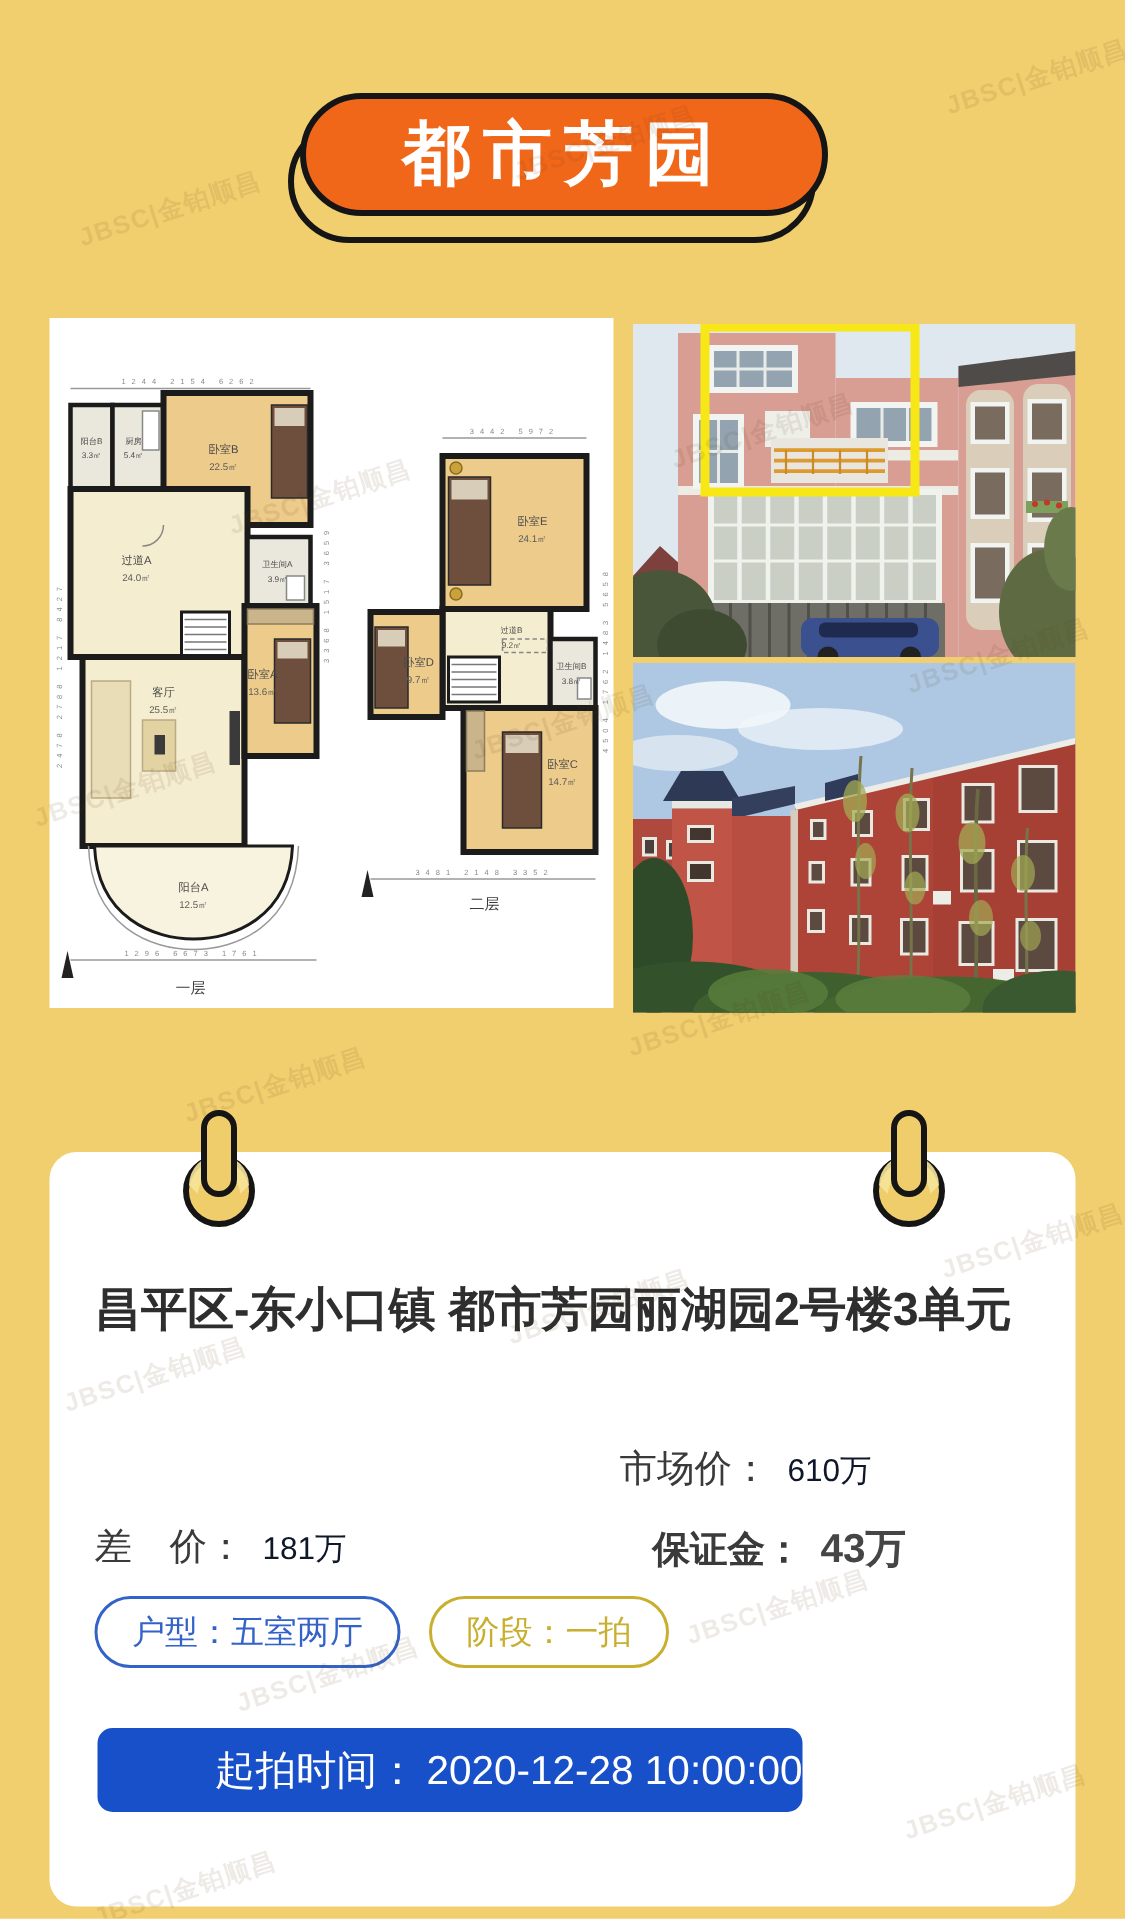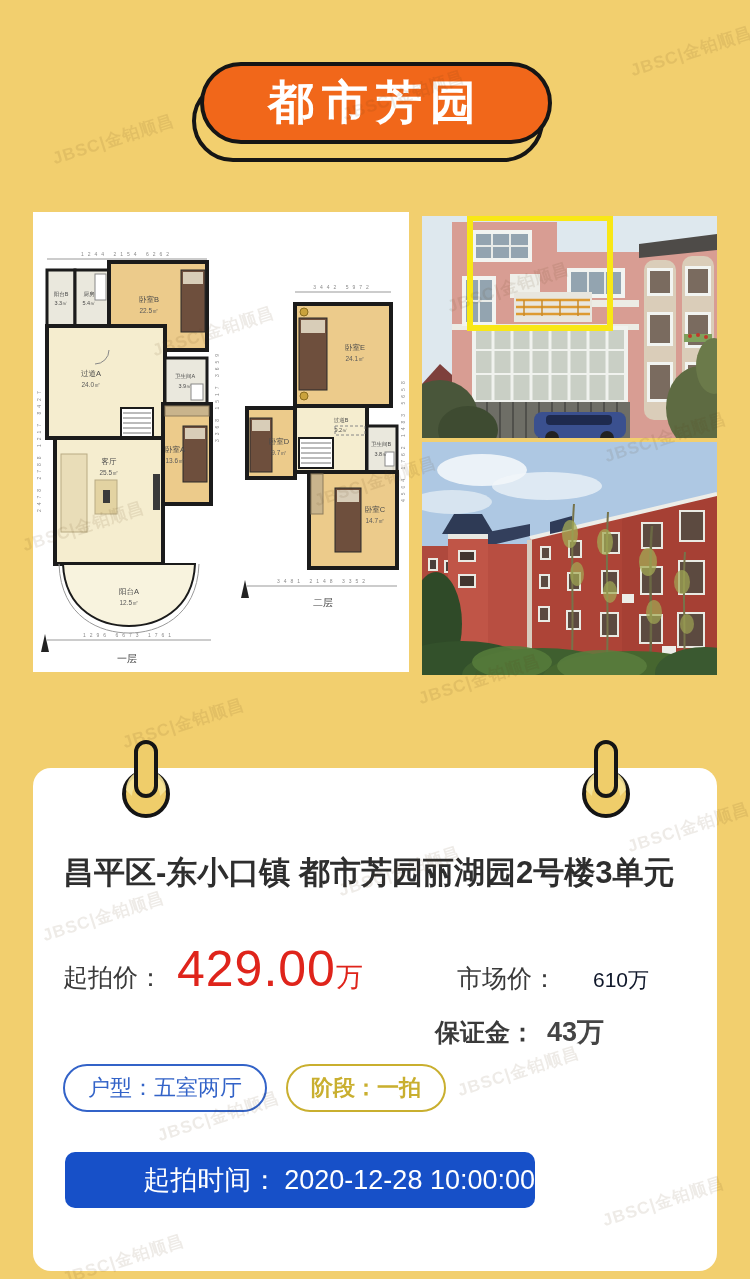--- a/index.html
+++ b/index.html
@@ -31,32 +31,32 @@
   .pin{position:absolute;width:52px;height:82px;z-index:40;}
   .pin.left{left:120px;top:738px;}
   .pin.right{left:580px;top:738px;}
 
   .title{position:absolute;left:30px;top:84px;width:630px;font-size:31px;font-weight:700;
          color:#2E2E2E;line-height:42px;}
   .price-row1{position:absolute;left:30px;top:172px;display:flex;align-items:baseline;}
   .lbl{font-size:25px;color:#3A3A3A;}
   .big-price{font-size:50px;color:#DF241B;margin-left:14px;letter-spacing:1px;}
   .big-unit{font-size:27px;color:#DF241B;}
-  .market{position:absolute;left:424px;top:194px;display:flex;align-items:baseline;gap:24px;}
+  .market{position:absolute;left:380px;top:194px;display:flex;align-items:baseline;}
   .red-val{font-size:21px;color:#0f172a;margin-left:12px;}
   .row2-left{position:absolute;left:30px;top:246px;display:flex;align-items:baseline;}
   .row2-right{position:absolute;left:402px;top:246px;display:flex;align-items:baseline;font-weight:bold;}
   .dark-val{font-size:27px;color:#454545;margin-left:12px;}
 
   .tags{position:absolute;left:30px;top:296px;display:flex;gap:19px;}
   .tag{height:44px;line-height:44px;border-radius:24px;border:2px solid;padding:0 23px;
        font-size:22px;white-space:nowrap;}
   .tag.blue{border-color:#3363C8;color:#3363C8;text-align:right;}
   .tag.orange{border-color:#D8571E;color:#D8571E;}
-  .tag.yellow{border-color:#C9AF2F;color:#C9AF2F;font-weight:bold;}
+  .tag.yellow{border-color:#C9AF2F;color:#C9AF2F;}
 
   .time-btn{position:absolute;left:32px;top:384px;width:470px;height:56px;background:#1750C8;
             border-radius:10px;color:#ffffff;font-size:27px;display:flex;align-items:center;
             justify-content:flex-end;gap:6px;}
 
   
   .fp-name{font-size:7.5px;fill:#4A4A4A;}
   .fp-area{font-size:6.5px;fill:#5A5A5A;}
   .fp-small{font-size:5.5px;fill:#4A4A4A;}
   .fp-dim{font-size:5px;fill:#8a8a8a;letter-spacing:4px;}
@@ -362,30 +362,29 @@
         <ellipse cx="180" cy="224" rx="45" ry="16" fill="#5B7F3E" opacity="0.8"></ellipse>
       </g>
     </svg>
   </div>
 
   <div class="card">
     <div class="title">
       <div>昌平区-东小口镇 都市芳园丽湖园2号楼3单元</div>
     </div>
 
-    <div class="price-row1">
-      <span class="lbl">起拍价：</span>
-      <span class="big-price">429.00</span>
-      <span class="big-unit">万</span>
-    </div>
     <div class="market">
       <span class="lbl">市场价：</span>
       <span class="red-val">610万</span>
     </div>
 
+    <div class="row2-left">
+      <span class="lbl">差　价：</span>
+      <span class="red-val">181万</span>
+    </div>
     <div class="row2-right">
       <span class="lbl">保证金：</span>
       <span class="dark-val">43万</span>
     </div>
 
     <div class="tags">
       <span class="tag blue">户型：五室两厅</span>
       <span class="tag yellow">阶段：一拍</span>
     </div>
 

